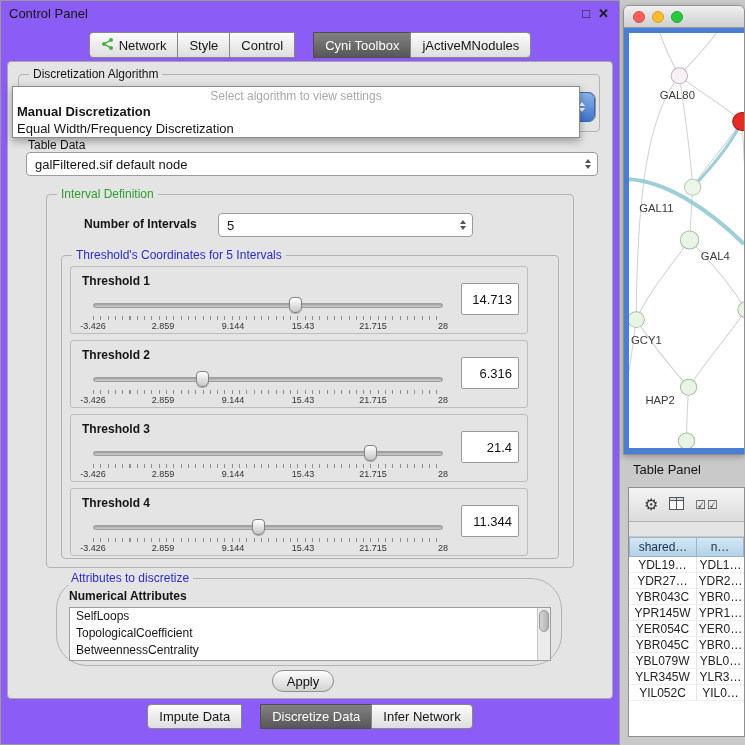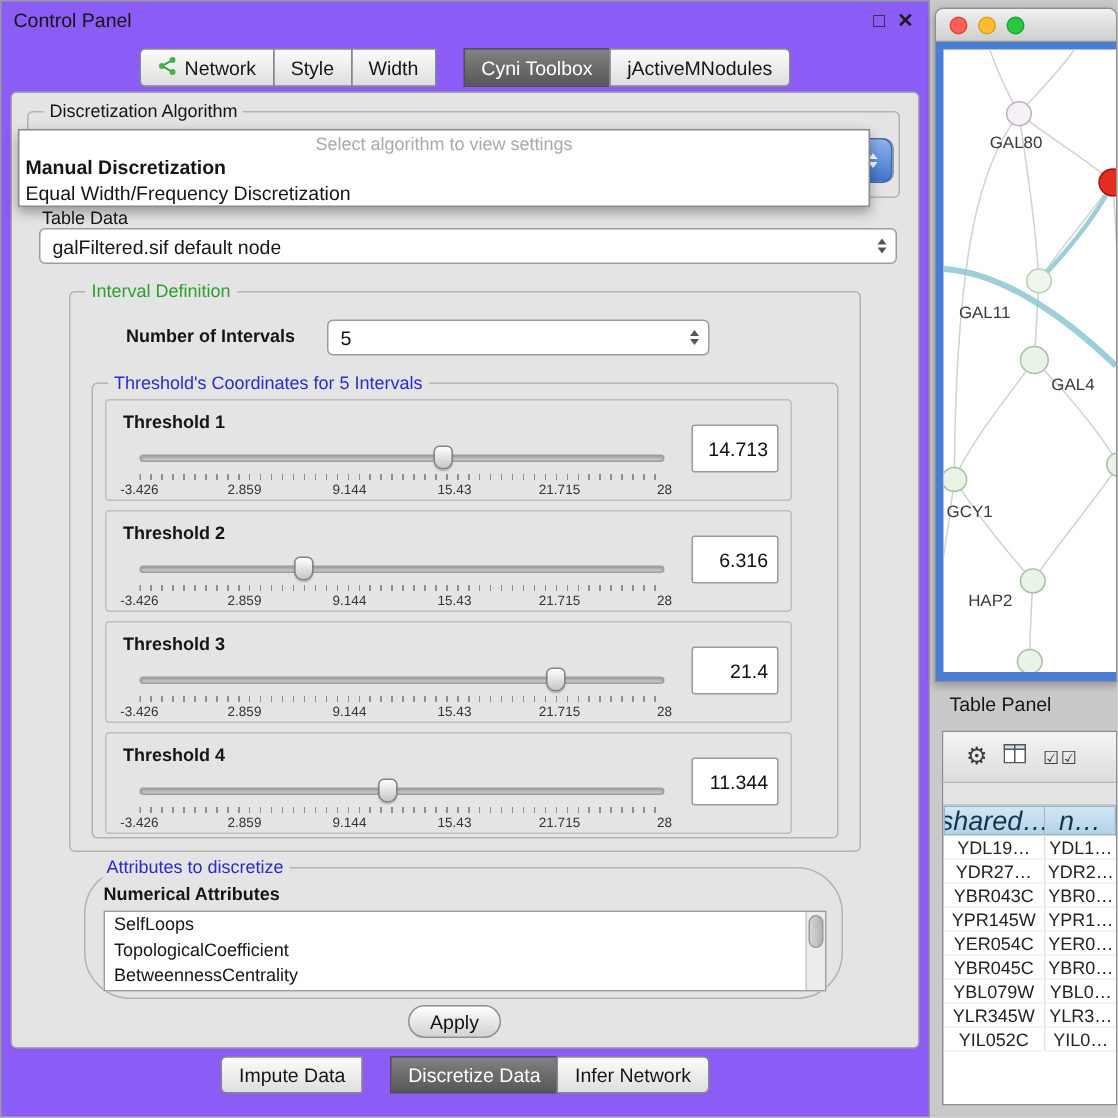--- a/index.html
+++ b/index.html
@@ -86,21 +86,21 @@
   .net-canvas svg{position:absolute;inset:0;width:100%;height:100%;}
 
   
   .tp-title{position:absolute;left:633px;top:462px;font-size:13px;}
   .tbl-win{position:absolute;left:628px;top:487px;width:117px;height:250px;background:#fff;border:1px solid #8e8e8e;}
   .tbl-toolbar{height:34px;background:linear-gradient(#f4f4f4,#dcdcdc);border-bottom:1px solid #b5b5b5;display:flex;align-items:center;gap:11px;padding-left:15px;}
   .gear{font-size:16px;color:#3c3c3c;line-height:1;}
   .check{font-size:12px;color:#3c3c3c;line-height:1;letter-spacing:1px;}
   .tbl-gap{height:15px;background:#e4e4e4;border-bottom:1px solid #c8c8c8;}
   .tbl-header{display:flex;height:20px;}
-  .th{background:linear-gradient(#d3e6f4,#b4d2e8);border:1px solid #9cb4c6;border-left:none;font-size:18px;color:#16334a;display:flex;align-items:center;justify-content:center;overflow:hidden;white-space:nowrap;font-style:italic;}
+  .th{background:linear-gradient(#d3e6f4,#b4d2e8);border:1px solid #9cb4c6;border-left:none;font-size:12px;color:#16334a;display:flex;align-items:center;justify-content:center;overflow:hidden;white-space:nowrap;}
   .th.c1{width:68px;border-left:1px solid #9cb4c6;}
   .th.c2{flex:1;}
   .tbl-row{display:flex;height:16px;border-bottom:1px solid #efefef;}
   .td{font-size:12px;color:#222;display:flex;align-items:center;justify-content:center;overflow:hidden;white-space:nowrap;}
   .td.c1{width:68px;border-right:1px solid #e4e4e4;}
   .td.c2{flex:1;}
 </style>
 </head>
 <body>
 
@@ -122,21 +122,21 @@
               <circle cx="3" cy="7" r="2" fill="#45b045"></circle>
               <circle cx="10" cy="3" r="2" fill="#45b045"></circle>
               <circle cx="10" cy="11" r="2" fill="#45b045"></circle>
             </svg></span>
         <span>Network</span>
       </div>
       <div class="tab">
           <span>Style</span>
         </div>
       <div class="tab">
-          <span>Width</span>
+          <span>Control</span>
         </div>
       <div class="tab selected">
           <span>Cyni Toolbox</span>
         </div>
       <div class="tab">
           <span>jActiveMNodules</span>
         </div>
     </div>
 
     <div class="cp-content">

